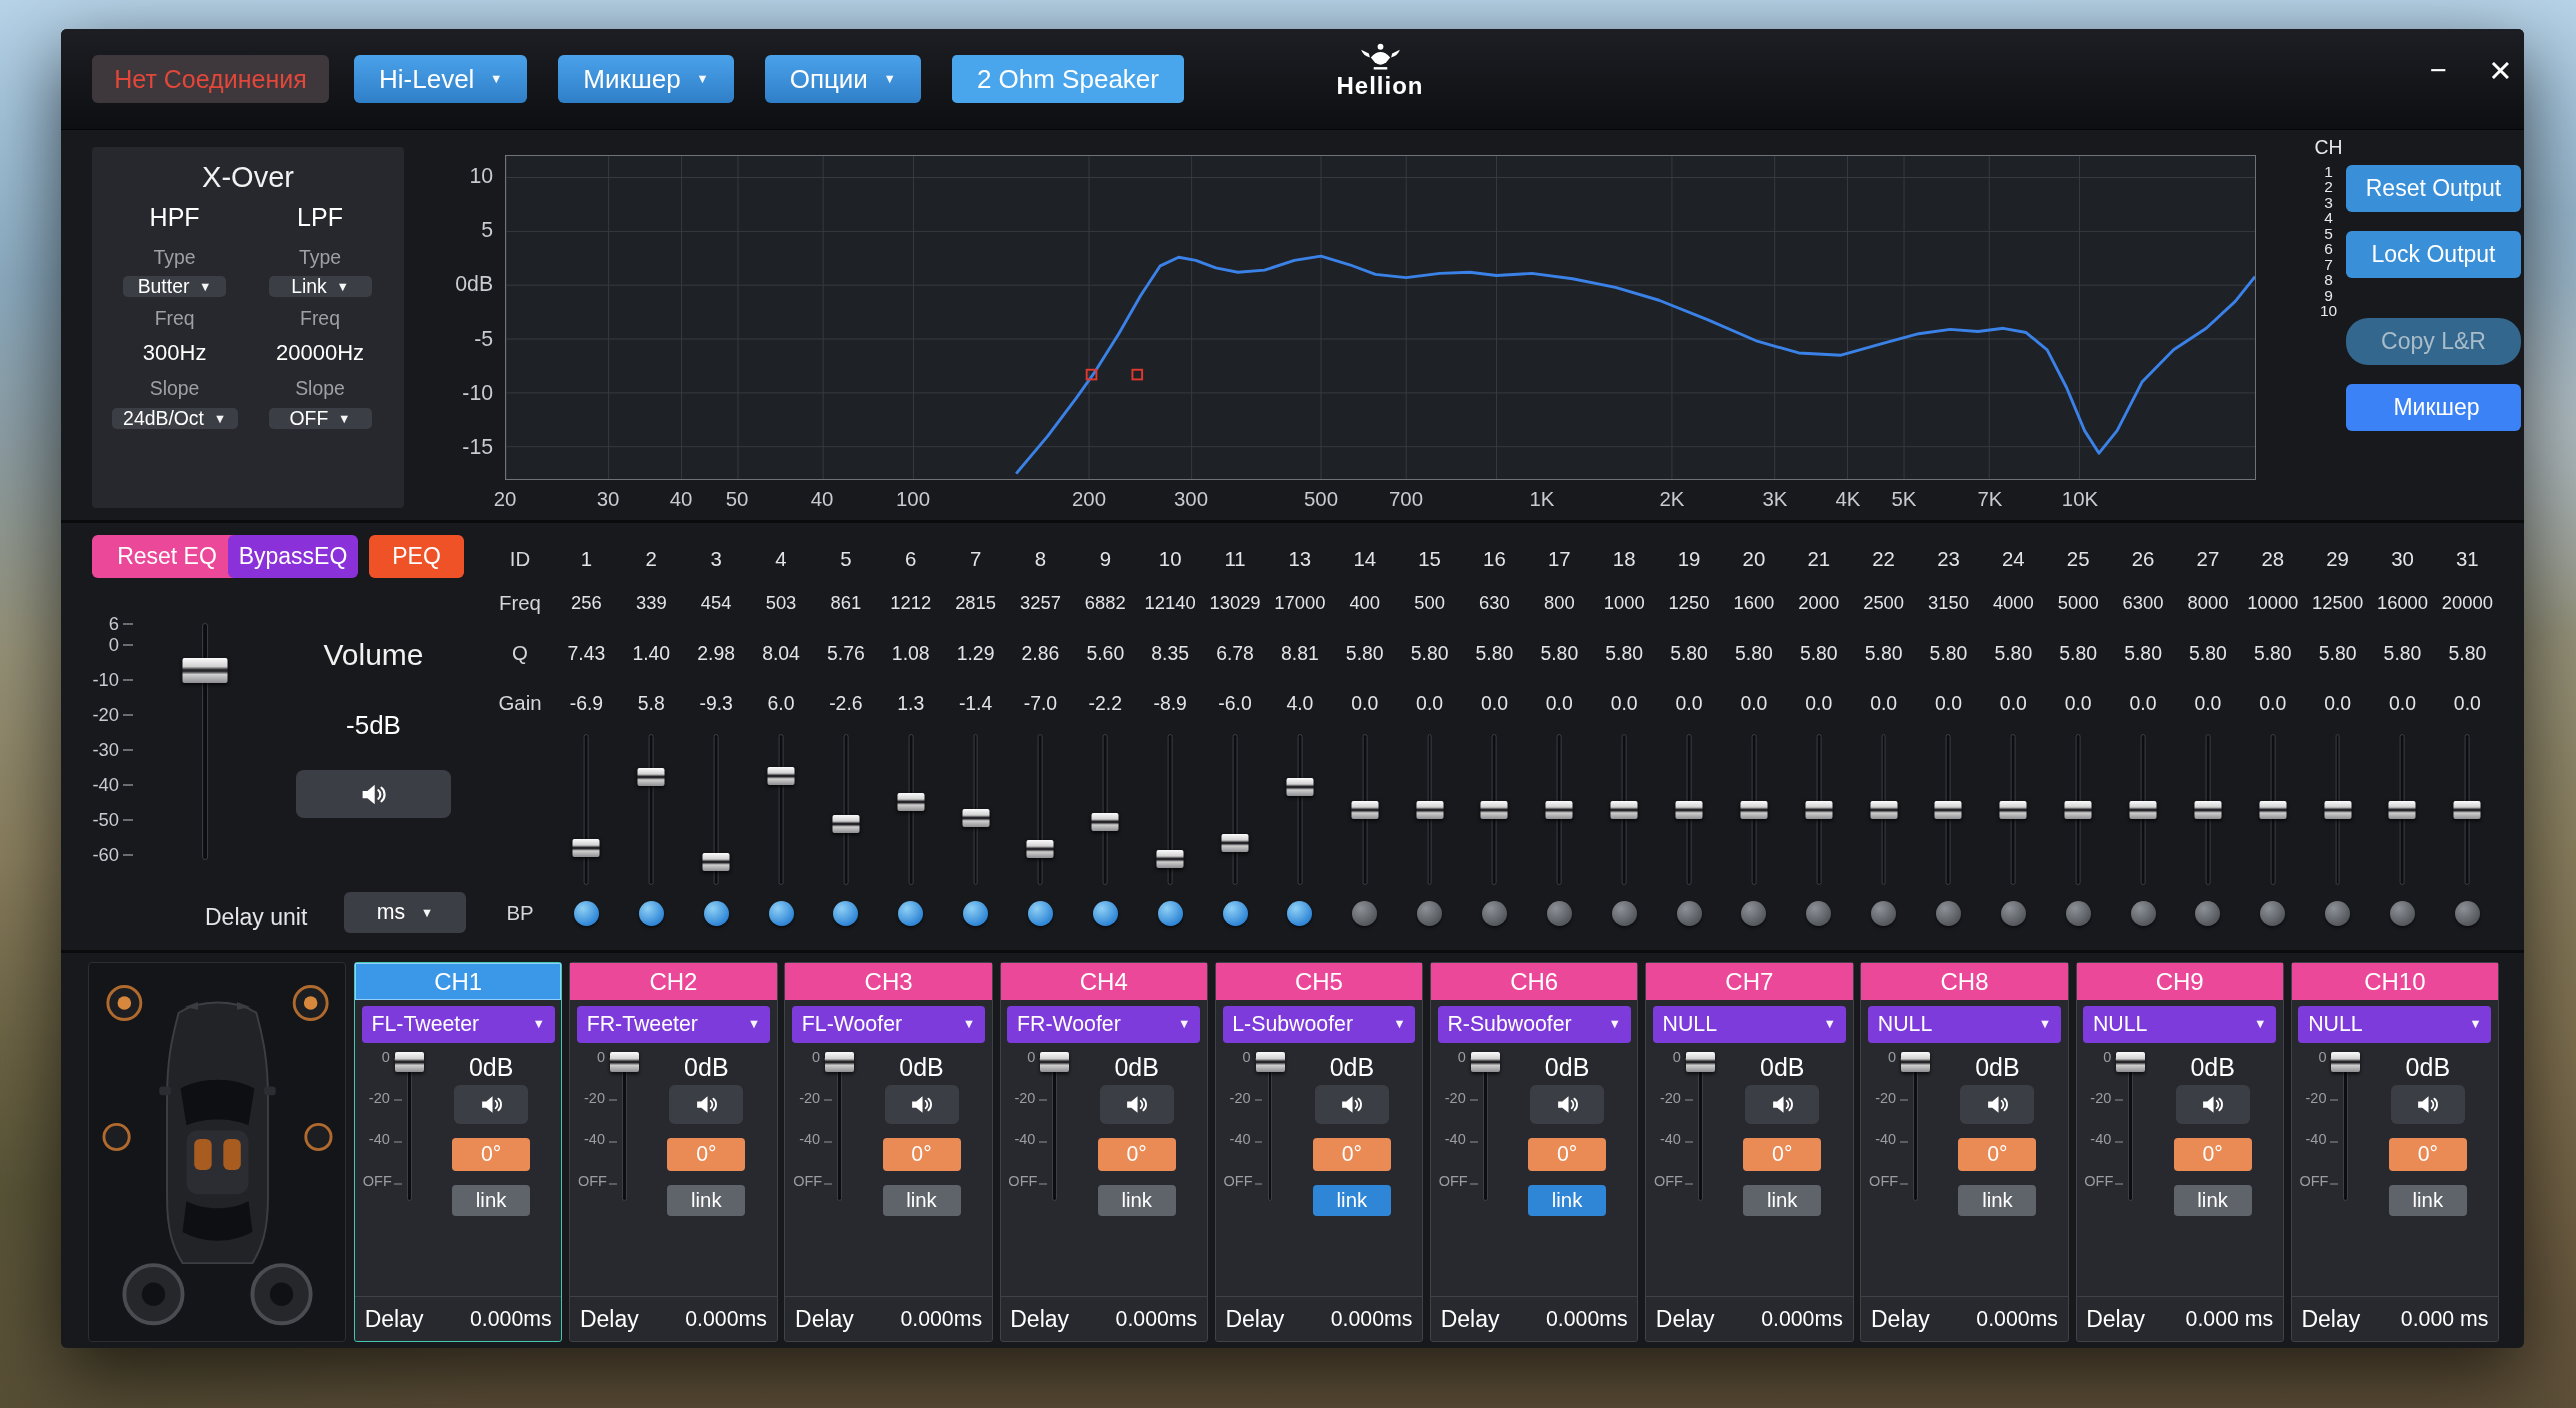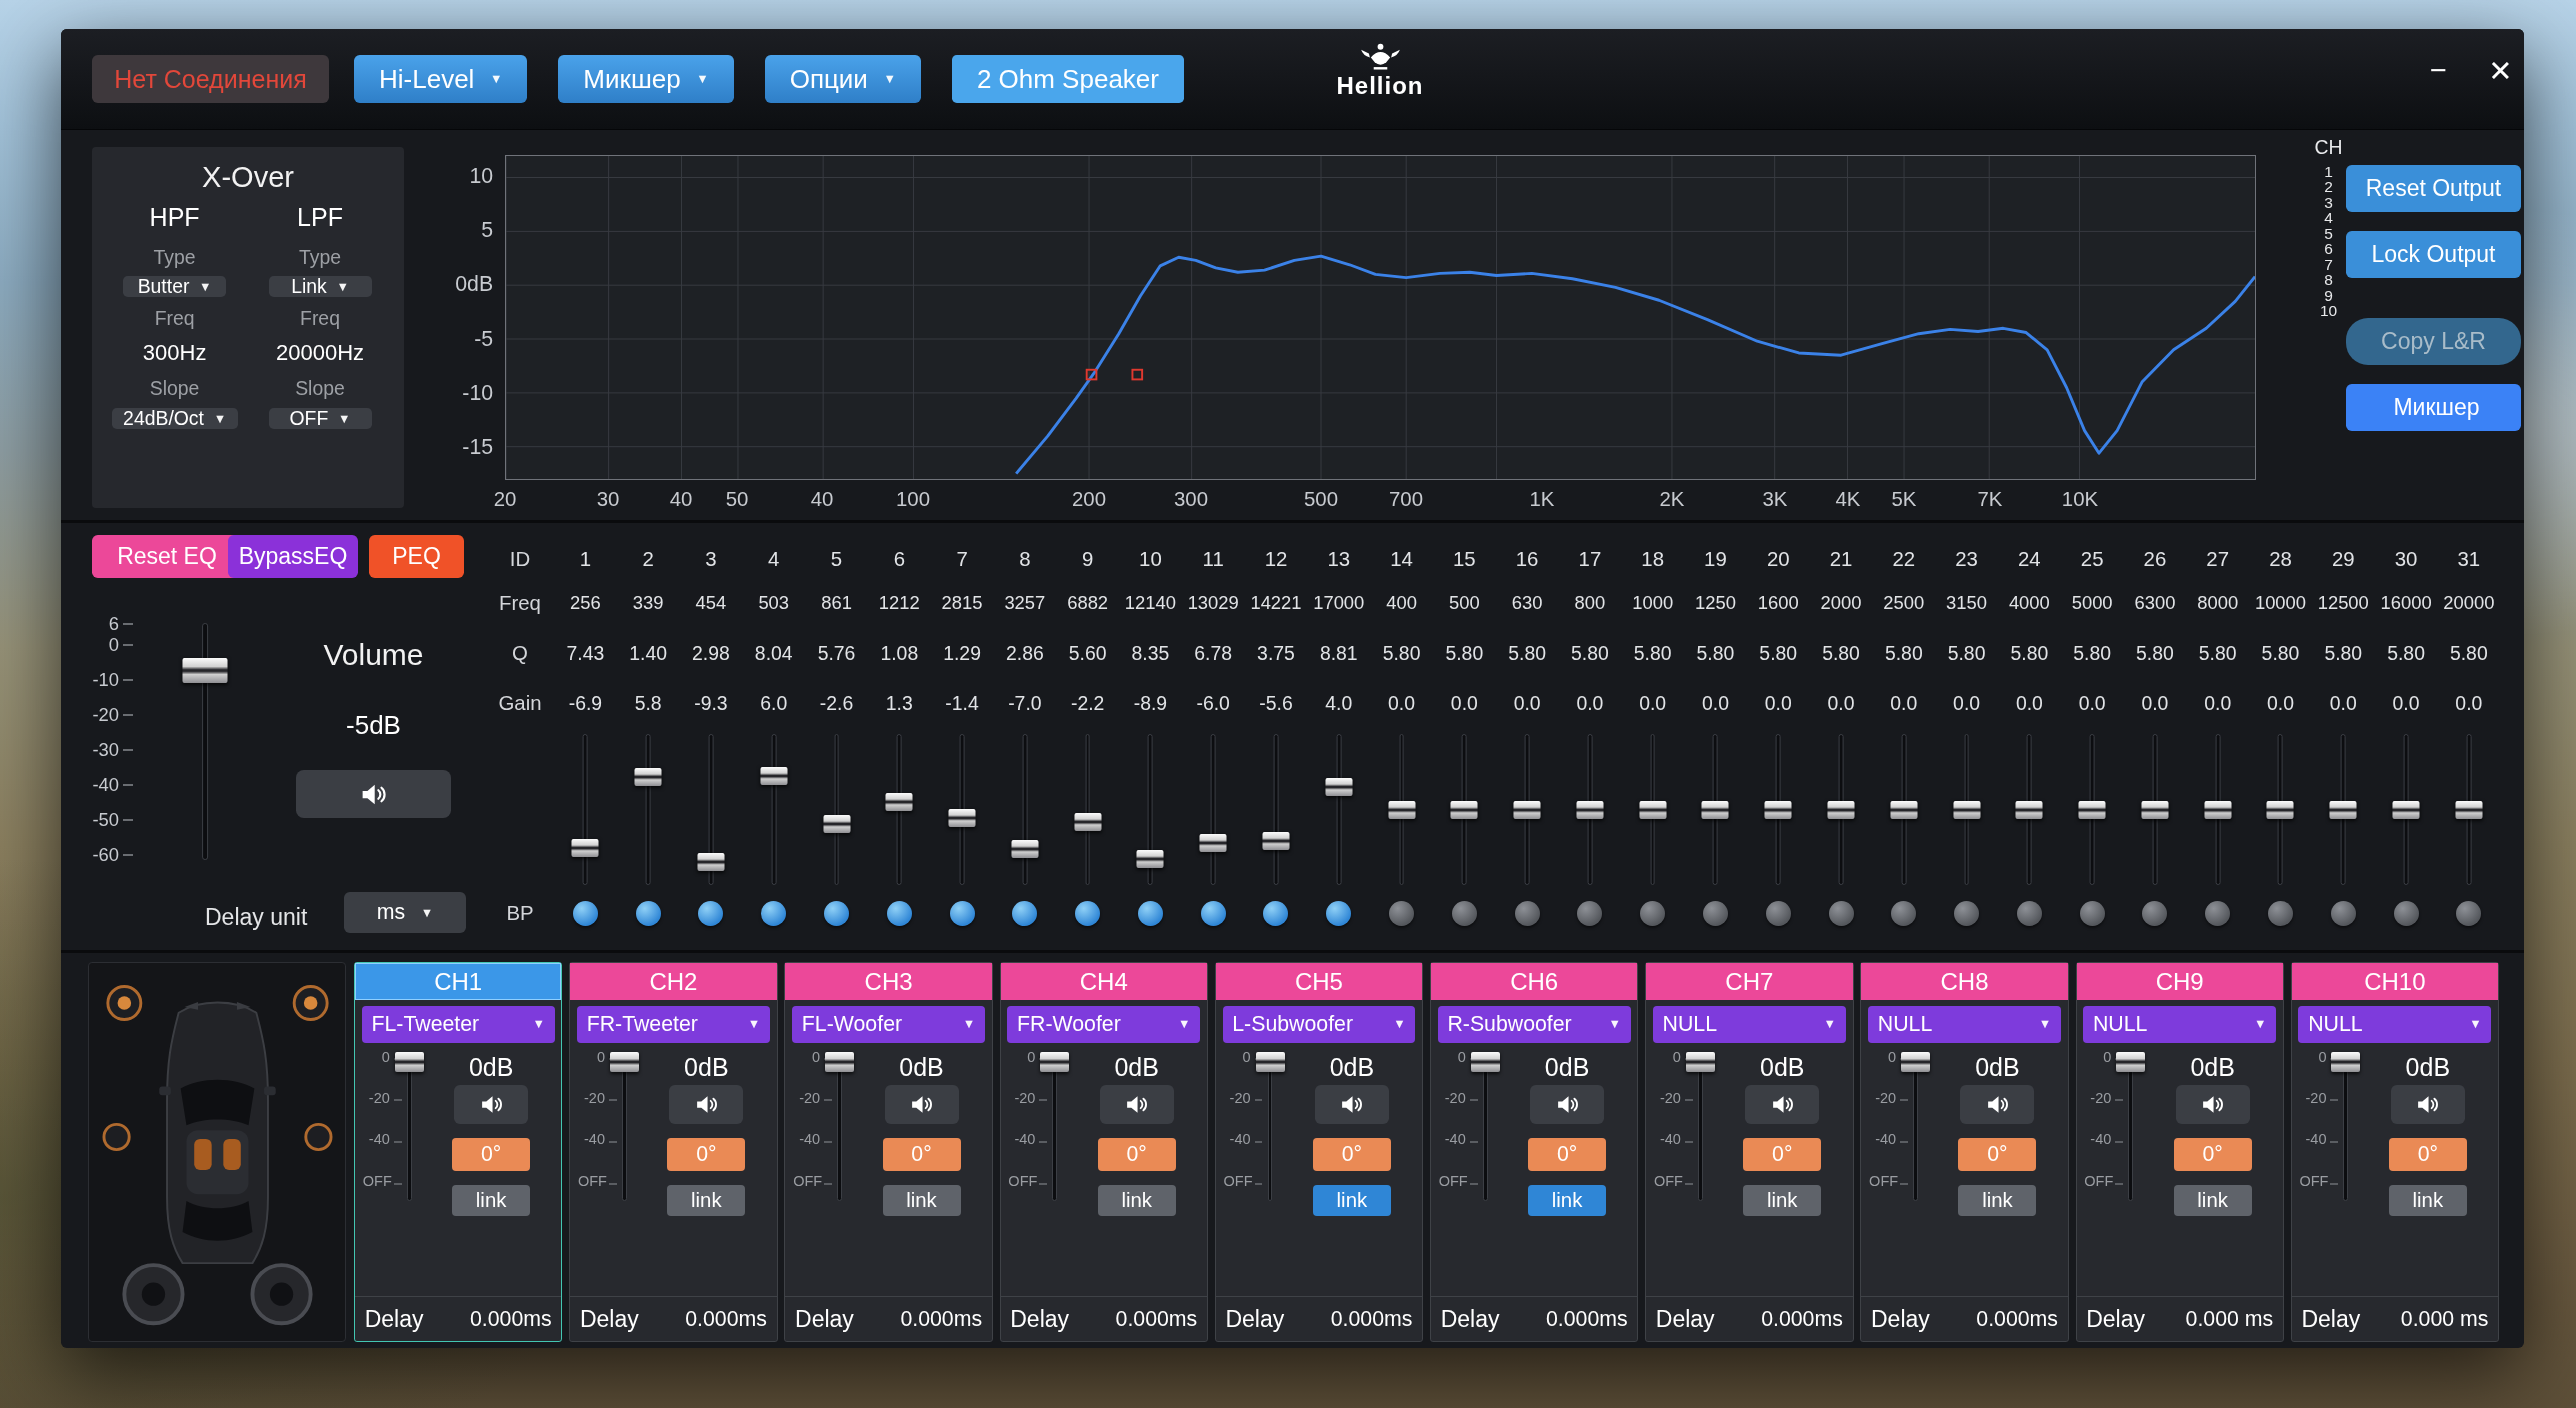--- a/index.html
+++ b/index.html
@@ -476,33 +476,20 @@
     <div class="cell cell-gain">-6.0</div>
     <div class="cell-slider">
       <i class="vtrack"></i>
       <i class="fader-thumb eq-thumb" style="top:106px"></i>
     </div>
     <div class="cell-bp">
             <i class="bp-dot active"></i>
           </div>
         </div>
         <div class="band">
-    <div class="cell cell-id">12</div>
-    <div class="cell cell-freq">14221</div>
-    <div class="cell cell-q">3.75</div>
-    <div class="cell cell-gain">-5.6</div>
-    <div class="cell-slider">
-      <i class="vtrack"></i>
-      <i class="fader-thumb eq-thumb" style="top:104px"></i>
-    </div>
-    <div class="cell-bp">
-            <i class="bp-dot active"></i>
-          </div>
-        </div>
-        <div class="band">
     <div class="cell cell-id">13</div>
     <div class="cell cell-freq">17000</div>
     <div class="cell cell-q">8.81</div>
     <div class="cell cell-gain">4.0</div>
     <div class="cell-slider">
       <i class="vtrack"></i>
       <i class="fader-thumb eq-thumb" style="top:50px"></i>
     </div>
     <div class="cell-bp">
             <i class="bp-dot active"></i>

